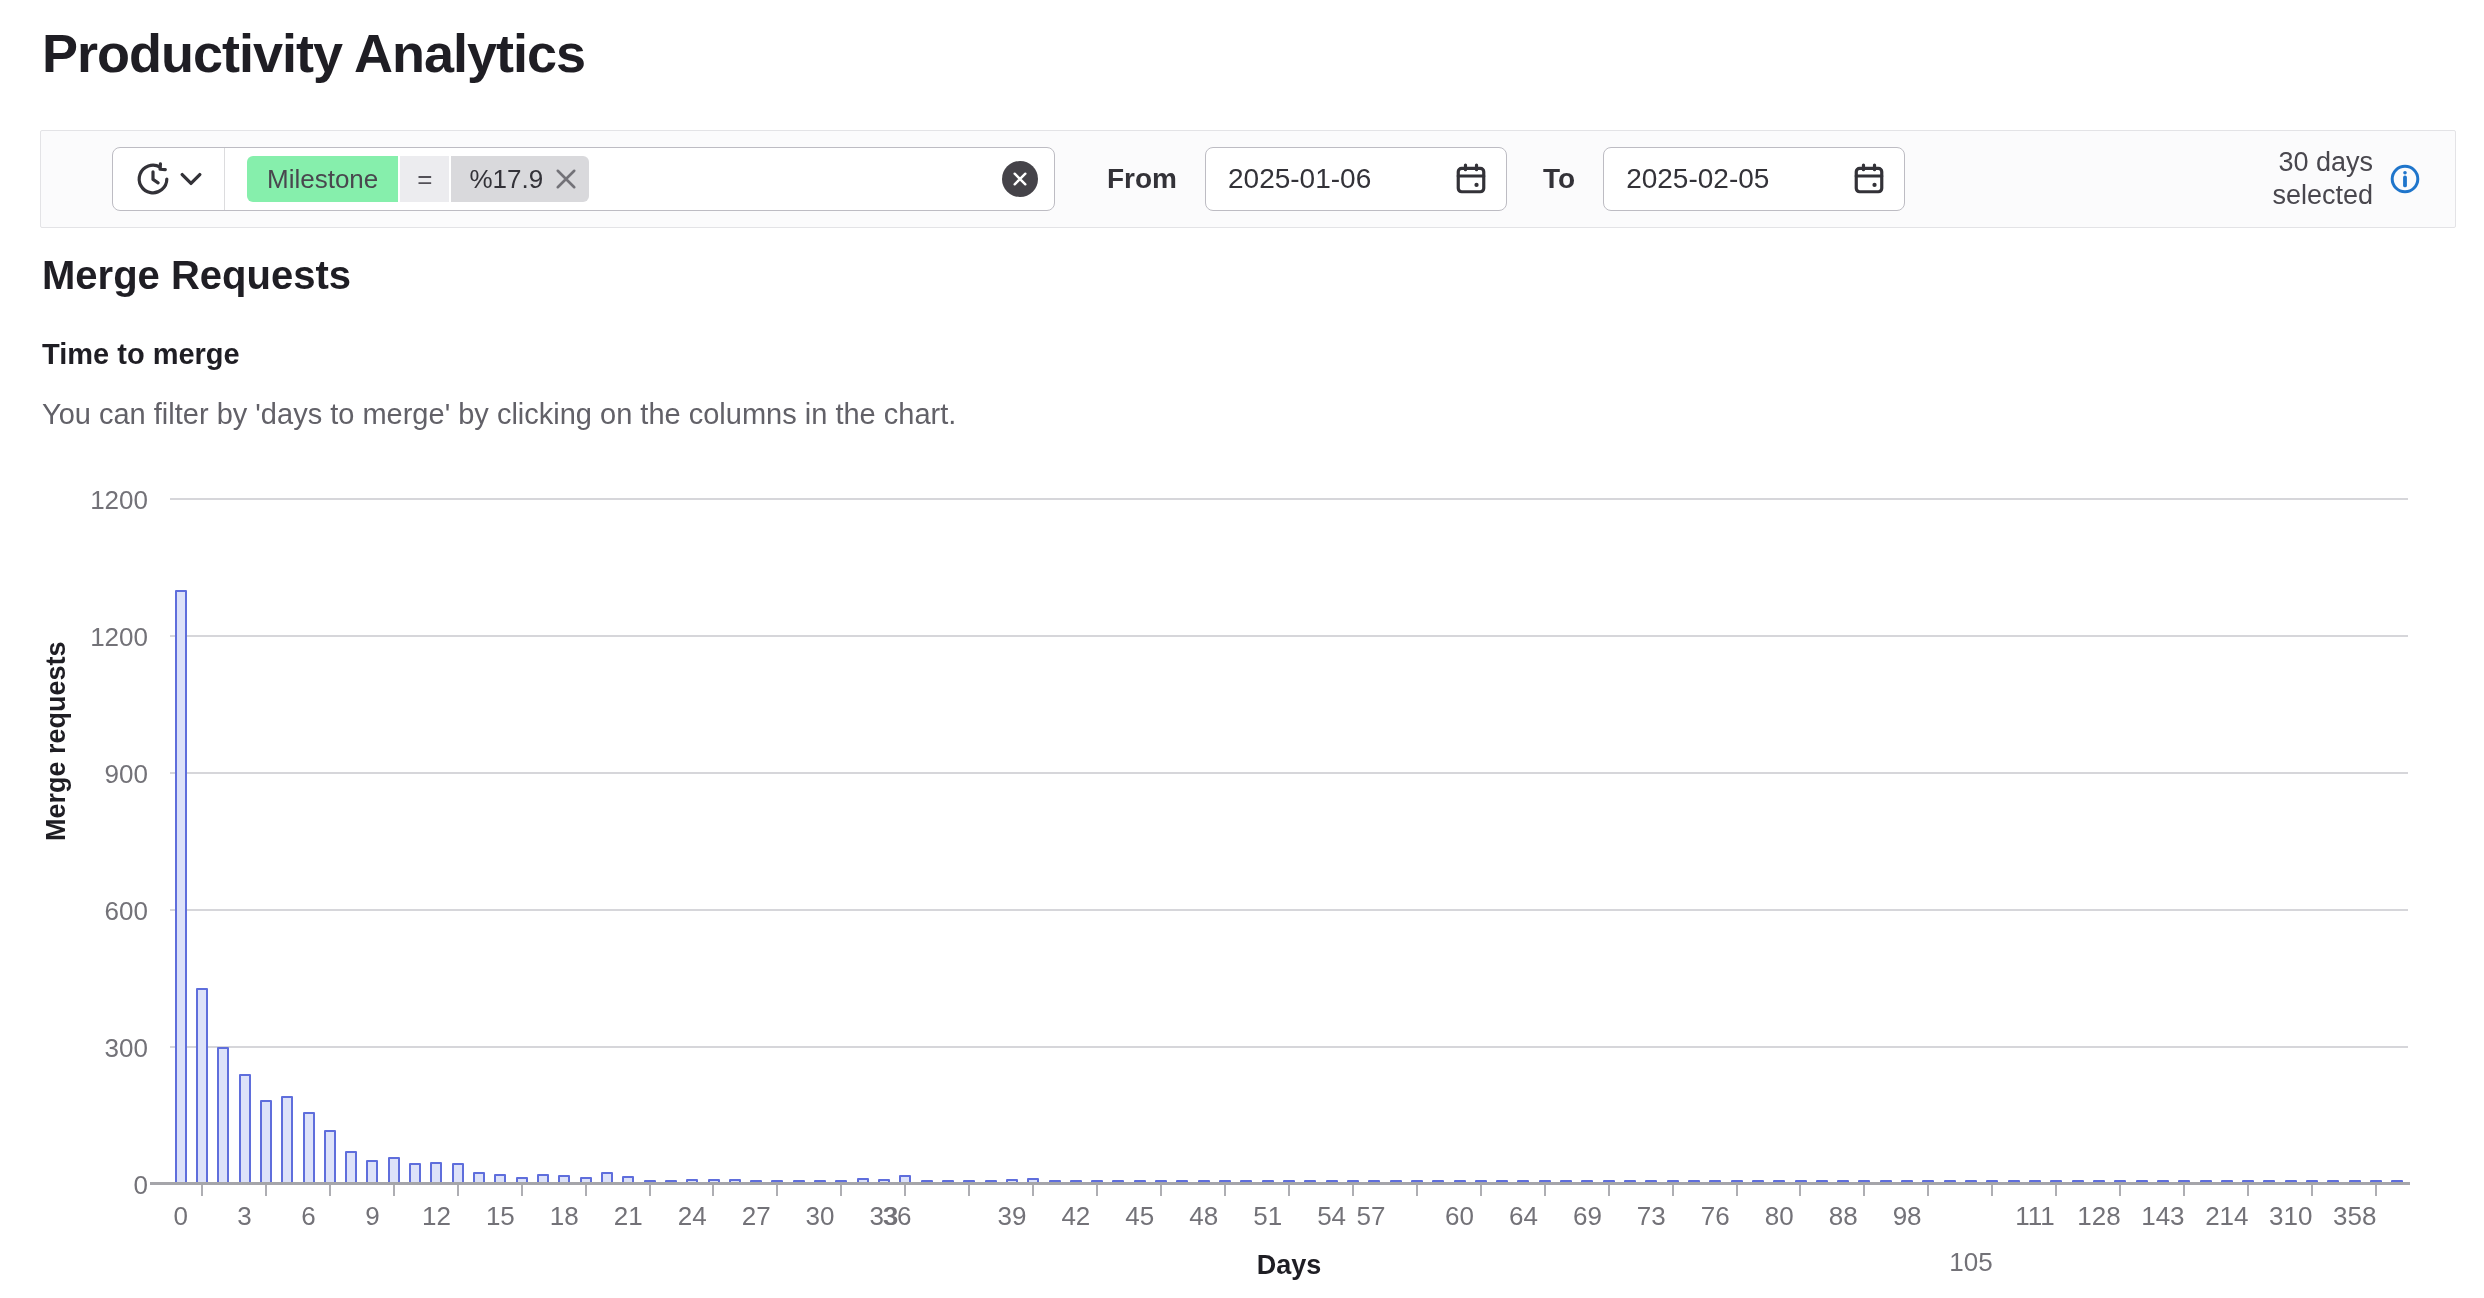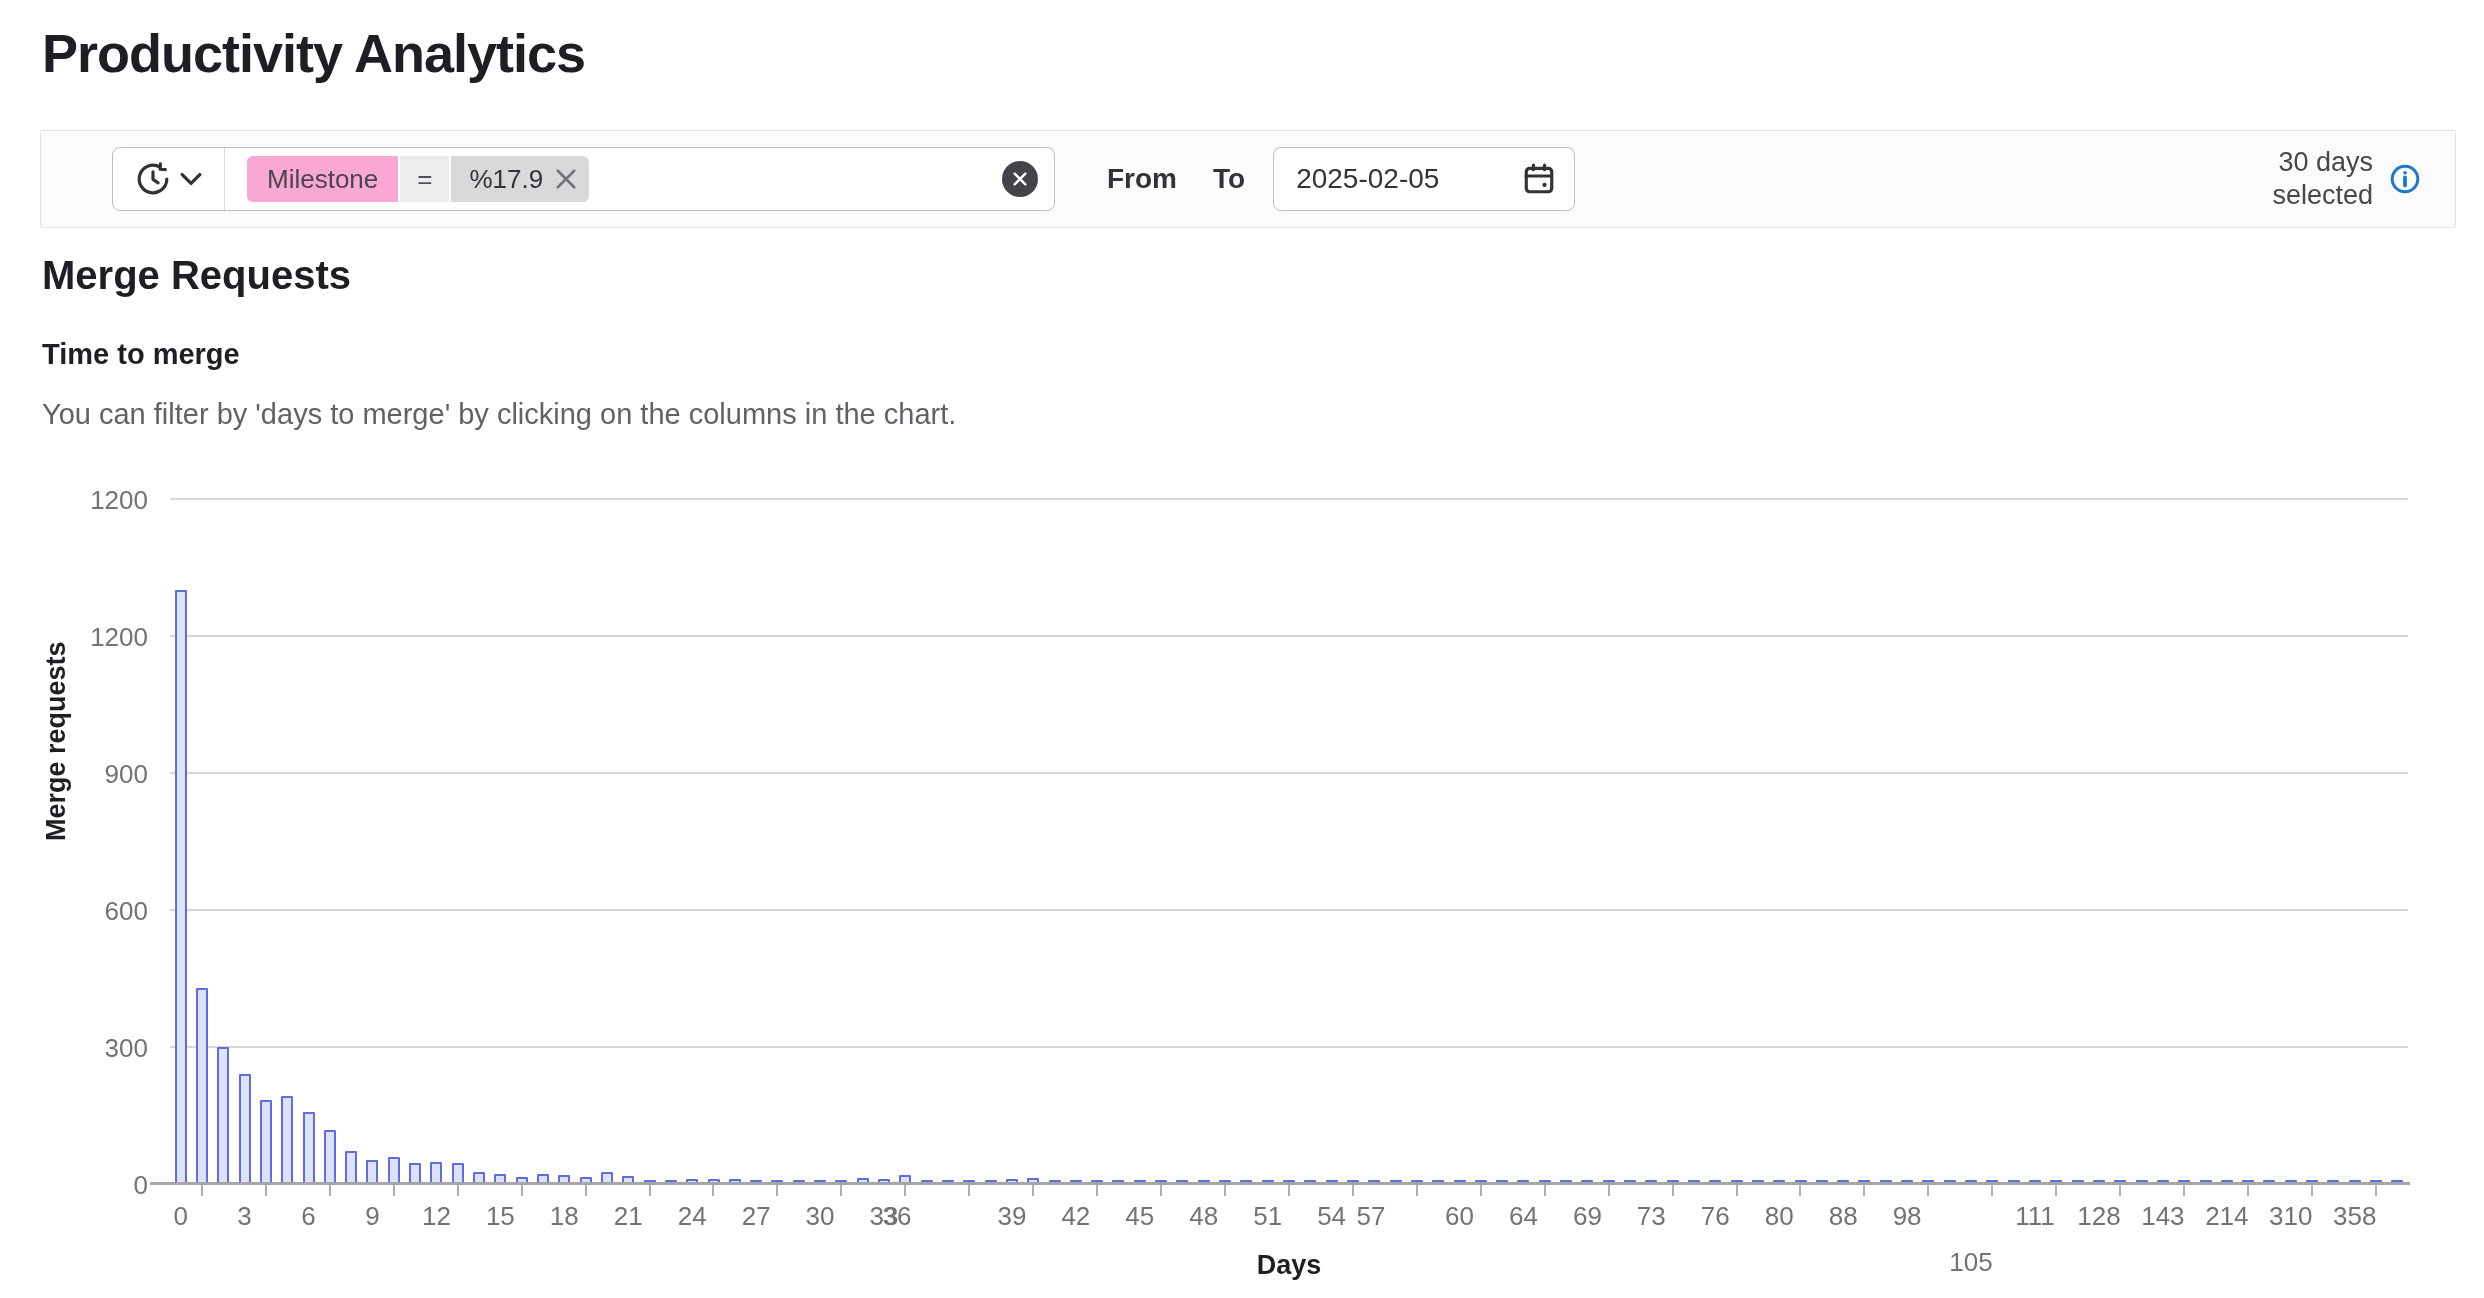--- a/index.html
+++ b/index.html
@@ -17,21 +17,21 @@
     display:flex; align-items:center; font-size:28px; color:#333238; cursor:pointer; }
   .project-btn { padding:0 24px 0 28px; gap:18px; }
   .chev { width:22px; height:14px; flex:none; }
 
   .search-group { margin-left:37px; width:943px; height:64px; background:#fff;
     border:1px solid #bdbcc3; border-radius:8px; display:flex; align-items:center; overflow:hidden; }
   .history-seg { width:112px; height:100%; border-right:1px solid #dcdcde;
     display:flex; align-items:center; justify-content:center; gap:10px; cursor:pointer; }
   .token-area { flex:1; display:flex; align-items:center; padding-left:22px; height:100%; }
   .token { display:flex; align-items:stretch; height:46px; font-size:26px; }
-  .token-name { background:#f9a8d4; color:#49474e; display:flex; align-items:center;
+  .token-name { background:#86efac; color:#49474e; display:flex; align-items:center;
     padding:4px 20px; border-radius:6px 0 0 6px; margin-right:2px; }
   .token-op { background:#ececef; color:#535158; display:flex; align-items:center;
     padding:0 17px; margin-right:2px; }
   .token-val { background:#d9d9dc; color:#333238; display:flex; align-items:center; gap:12px;
     padding:0 12px 0 18px; border-radius:0 6px 6px 0; }
   .token-x { width:22px; height:22px; cursor:pointer; }
   .clear-btn { margin-left:auto; margin-right:16px; width:36px; height:36px; border-radius:50%;
     background:#454349; border:none; display:flex; align-items:center; justify-content:center;
     flex:none; cursor:pointer; }
   .clear-btn svg { width:16px; height:16px; }
@@ -103,20 +103,29 @@
         </div>
       </div>
       <button class="clear-btn">
         <svg viewBox="0 0 12 12" stroke="#ffffff" stroke-width="1.8" stroke-linecap="round">
             <path d="M2 2 L10 10 M10 2 L2 10"></path>
           </svg>
       </button>
     </div>
 
     <span class="range-label lbl-from">From</span>
+    <div class="btn date-input">
+      <span class="val">2025-01-06</span>
+      <svg class="cal stroke-dark" viewBox="0 0 16 16">
+        <rect x="2" y="3" width="12" height="11" rx="1.6"></rect>
+        <path d="M2 6.6 L14 6.6"></path>
+        <path d="M5.4 1.4 L5.4 3.6 M10.6 1.4 L10.6 3.6"></path>
+        <circle cx="10.6" cy="10.8" r="1" fill="#333238" stroke="none"></circle>
+      </svg>
+    </div>
 
     <span class="range-label lbl-to">To</span>
     <div class="btn date-input">
       <span class="val">2025-02-05</span>
       <svg class="cal stroke-dark" viewBox="0 0 16 16">
         <rect x="2" y="3" width="12" height="11" rx="1.6"></rect>
         <path d="M2 6.6 L14 6.6"></path>
         <path d="M5.4 1.4 L5.4 3.6 M10.6 1.4 L10.6 3.6"></path>
         <circle cx="10.6" cy="10.8" r="1" fill="#333238" stroke="none"></circle>
       </svg>

